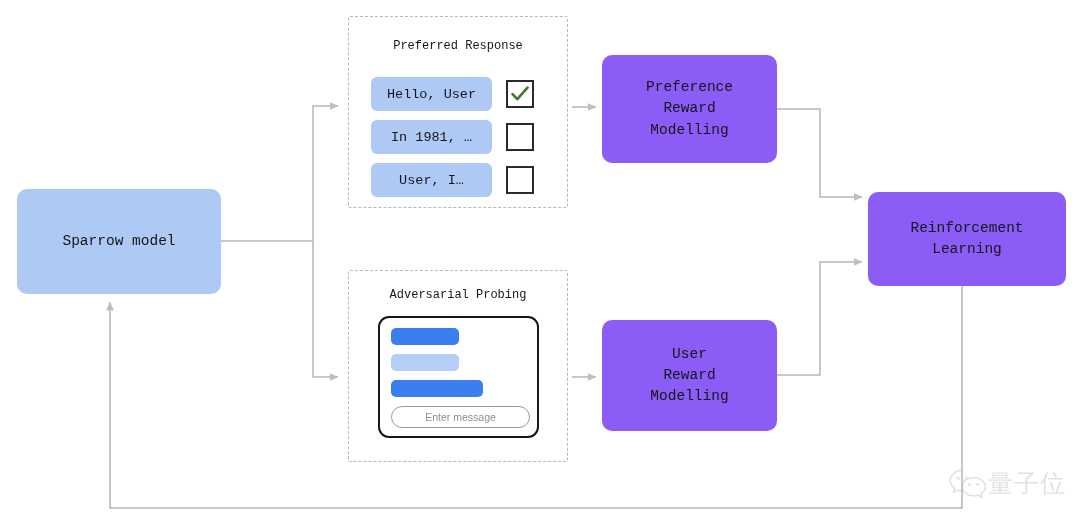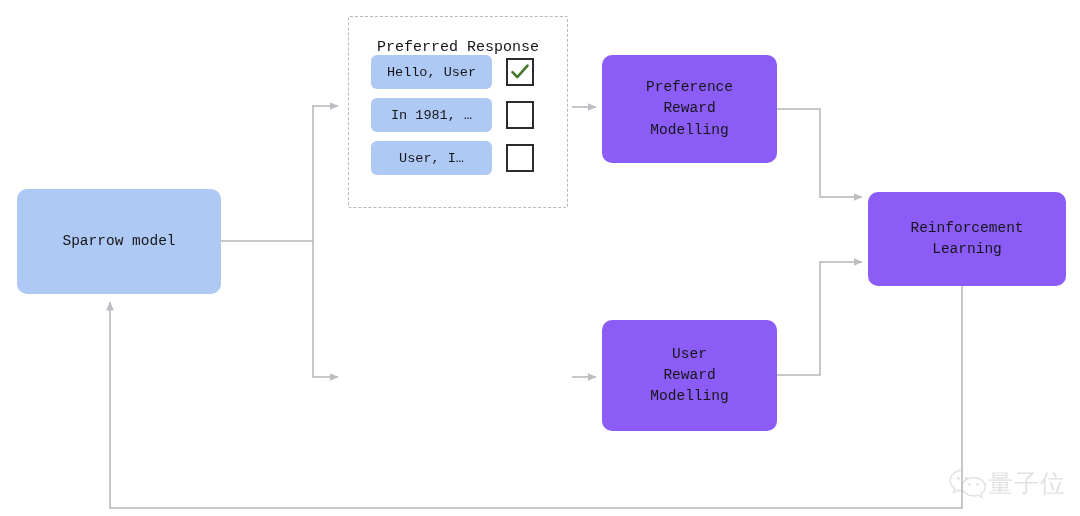--- a/index.html
+++ b/index.html
@@ -45,29 +45,29 @@
     border: 1.4px dashed #b9b9bd;
     border-radius: 2px;
   }
   #group-preferred   { left: 348px; top: 16px;  width: 220px; height: 192px; }
   #group-adversarial { left: 348px; top: 270px; width: 220px; height: 192px; }
 
   .group-title {
     position: absolute;
     left: 0; right: 0;
     text-align: center;
-    font-size: 15px;
+    font-size: 12px;
     color: #16161a;
     font-family: "Liberation Mono", "DejaVu Sans Mono", monospace;
   }
   #group-preferred   .group-title { top: 22px; }
   #group-adversarial .group-title { top: 17px; }
 
   
-  .resp-list { position: absolute; left: 22px; top: 38px; text-align: center; }
+  .resp-list { position: absolute; left: 22px; top: 60px; text-align: center; }
   .resp-row {
     display: flex;
     align-items: center;
     margin-bottom: 9px;
   }
   .resp-pill {
     width: 121px; height: 34px;
     background: #aec9f3;
     border-radius: 6px;
     display: flex;
@@ -188,20 +188,30 @@
       </div>
 
       <div class="resp-row">
         <div class="resp-pill">User, I…</div>
         <div class="resp-check"></div>
       </div>
 
     </div>
   </div>
 
+  <div class="dashed-group" id="group-adversarial">
+    <div class="group-title">Adversarial Probing</div>
+
+    <div id="chat-window">
+      <div class="chat-bar chat-bar-1"></div>
+      <div class="chat-bar chat-bar-2"></div>
+      <div class="chat-bar chat-bar-3"></div>
+      <div id="chat-input">Enter message</div>
+    </div>
+  </div>
 
   <div class="node node-purple" id="pref-reward">Preference
 Reward
 Modelling</div>
 
   <div class="node node-purple" id="rule-reward">User
 Reward
 Modelling</div>
 
   <div class="node node-purple" id="rl-node">Reinforcement

